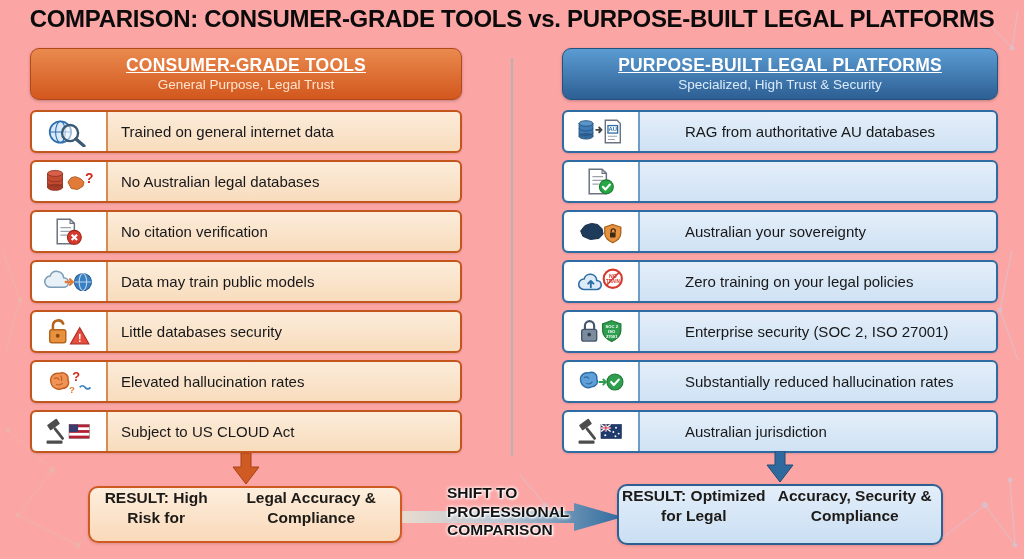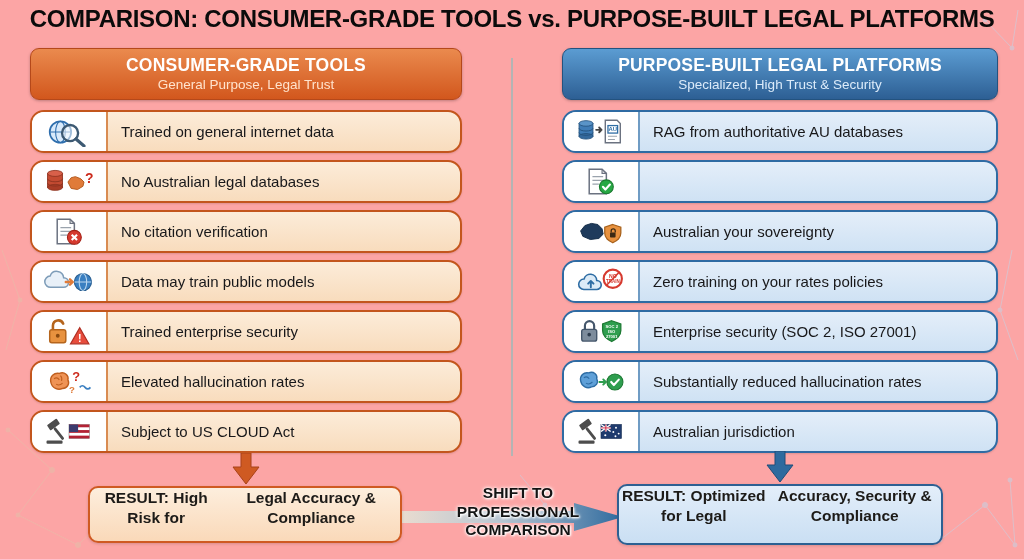--- a/index.html
+++ b/index.html
@@ -11,30 +11,30 @@
            font-size:24px; font-weight:800; letter-spacing:-0.3px; color:#0b0b0b; z-index:2; }
 
   .column { position:absolute; top:48px; z-index:2; }
   .col-left { left:30px; width:432px; }
   .col-right { left:562px; width:436px; }
 
   .col-header { border-radius:9px; padding:6px 4px 7px; text-align:center; color:#fff;
                 box-shadow:0 1px 3px rgba(0,0,0,0.25); }
   .col-left .col-header { background:linear-gradient(180deg,#ea8a4e,#d2571d); border:1px solid #b5481a; }
   .col-right .col-header { background:linear-gradient(180deg,#5b9cd2,#2d5f94); border:1px solid #23527f;text-align:center; }
-  .col-header .h1 { font-size:17.5px; font-weight:800; letter-spacing:0.2px; }
+  .col-header .h1 { font-size:17.5px; font-weight:800; letter-spacing:0.2px;text-decoration:underline; }
   .col-header .h2 { font-size:13.5px; margin-top:1px; font-weight:500; }
   .col-left .h2 { color:#ffe3cd; }
   .col-right .h2 { color:#dcebfa; }
 
   .rows { margin-top:10px; display:flex; flex-direction:column; gap:7px; }
-  .row { display:flex; align-items:stretch; height:43px; border-radius:14px; overflow:hidden;
+  .row { display:flex; align-items:stretch; height:43px; border-radius:6px; overflow:hidden;
          box-shadow:0 1px 2px rgba(0,0,0,0.12); }
   .col-left .row { border:2px solid #c3561d; background:linear-gradient(180deg,#fcecd9,#f8dcbd); }
-  .col-right .row { border:2px solid #2f6ba3; background:linear-gradient(180deg,#e4eef9,#cfe2f4); }
+  .col-right .row { border:2px solid #2f6ba3; background:linear-gradient(180deg,#e4eef9,#cfe2f4);gap:32px; }
   .icon-cell { flex:0 0 76px; background:#ffffff; display:flex; align-items:center; justify-content:center; }
   .col-left .icon-cell { border-right:2px solid #d98c52; border-radius:6px 0 0 6px; }
   .col-right .icon-cell { border-right:2px solid #6f9cc4; border-radius:6px 0 0 6px; }
   .row-label { display:flex; align-items:center; padding-left:13px; font-size:15px;
                font-weight:500; color:#18181a; }
 
   .divider { position:absolute; left:511px; top:58px; width:2px; height:398px; background:#b4b4b4; z-index:1; }
 
   .arrow-down { position:absolute; z-index:2; }
   .arrow-left { left:231px; top:453px; }
@@ -43,21 +43,21 @@
   .result-box { position:absolute; z-index:2; text-align:center; border-radius:10px;
                 display:flex; flex-direction:row; justify-content:center;
                 font-weight:700; font-size:15.5px; line-height:1.3; color:#1d1b18;
                 box-shadow:0 1px 3px rgba(0,0,0,0.15); }
   .result-left { left:88px; top:486px; width:314px; height:57px;
                  background:linear-gradient(180deg,#fdeedd,#fad9b9); border:2px solid #cf5a22; }
   .result-right { left:617px; top:484px; width:326px; height:61px;
                   background:linear-gradient(180deg,#e3eefa,#cadff3); border:2px solid #2d6092; }
 
   .shift-arrow { position:absolute; left:396px; top:502px; z-index:1; }
-  .shift-text { position:absolute; left:423px; top:484px; width:190px; text-align:center; z-index:2;
+  .shift-text { position:absolute; left:447px; top:484px; width:190px; z-index:2;
                 font-weight:800; font-size:15.5px; line-height:1.2; color:#131313;
                 text-shadow:0 0 3px #fff, 0 0 4px #fff, 1px 1px 2px #fff; }
 </style>
 </head>
 <body>
 
 <div class="canvas">
 
   <svg class="decor" width="1024" height="559">
     <g stroke="#dfc5ab" fill="#dfc5ab" opacity="0.45">
@@ -155,21 +155,21 @@
       <div class="row">
         <span class="icon-cell">
           <svg viewBox="0 0 46 28" width="52" height="30">
             <path d="M8 12 v-4 a5 5 0 0 1 9.6 -1.8" fill="none" stroke="#b5651d" stroke-width="2.4" stroke-linecap="round"></path>
             <rect x="5" y="12" width="15" height="12" rx="2" fill="#e8923f" stroke="#b5651d" stroke-width="1.4"></rect>
             <circle cx="12.5" cy="17.5" r="1.8" fill="#8a4a10"></circle>
             <polygon points="33,10 41.5,25 24.5,25" fill="#e74c3c" stroke="#b03024" stroke-width="1.2"></polygon>
             <text x="33" y="23" text-anchor="middle" font-size="10" font-weight="bold" fill="#fff" font-family="Liberation Sans, sans-serif">!</text>
           </svg>
         </span>
-        <span class="row-label">Trained enterprise security</span>
+        <span class="row-label">Little databases security</span>
       </div>
 
       <div class="row">
         <span class="icon-cell">
           <svg viewBox="0 0 46 28" width="52" height="30">
             <path d="M6 14 c-1 -5 3 -9 8 -8 c5 -2 9 2 8 6 c2 4 -1 8 -5 8 c-4 2 -10 0 -11 -6 z" fill="#ef9355" stroke="#c05f1f" stroke-width="1.3"></path>
             <path d="M9 11 q3 -2 5 1 M11 16 q3 2 6 -1 M15 8 q2 2 1 5" fill="none" stroke="#c05f1f" stroke-width="1"></path>
             <text x="26" y="13" font-size="12" font-weight="bold" fill="#cc2b1d" font-family="Liberation Sans, sans-serif">?</text>
             <text x="23" y="24" font-size="9" font-weight="bold" fill="#e07b39" font-family="Liberation Sans, sans-serif">?</text>
             <path d="M33 19 q2.5 -3 5 0 q2.5 3 5 0" fill="none" stroke="#3a7fc1" stroke-width="1.6"></path>
@@ -252,21 +252,21 @@
         <span class="icon-cell">
           <svg viewBox="0 0 46 28" width="52" height="30">
             <path d="M7 21 h12 a4.2 4.2 0 0 0 0 -8.4 a6 6 0 0 0 -11.8 -1.4 A4.8 4.8 0 0 0 7 21 z" fill="#dcebf7" stroke="#2e6da4" stroke-width="1.5"></path>
             <path d="M13.5 19 v-6 m0 0 l-2.5 2.5 m2.5 -2.5 l2.5 2.5" stroke="#2e6da4" stroke-width="1.8" fill="none" stroke-linecap="round"></path>
             <circle cx="34" cy="11" r="8.5" fill="#fff" stroke="#d63a2f" stroke-width="2"></circle>
             <text x="34" y="10" text-anchor="middle" font-size="4.8" font-weight="bold" fill="#d63a2f" font-family="Liberation Sans, sans-serif">NO</text>
             <text x="34" y="15" text-anchor="middle" font-size="4.2" font-weight="bold" fill="#d63a2f" font-family="Liberation Sans, sans-serif">TRAIN</text>
             <line x1="28.2" y1="17" x2="39.8" y2="5" stroke="#d63a2f" stroke-width="1.4"></line>
           </svg>
         </span>
-        <span class="row-label">Zero training on your rates policies</span>
+        <span class="row-label">Zero training on your legal policies</span>
       </div>
 
       <div class="row">
         <span class="icon-cell">
           <svg viewBox="0 0 46 28" width="52" height="30">
             <path d="M8 11.5 v-3.4 a4.3 4.3 0 0 1 8.6 0 v3.4" fill="none" stroke="#44566b" stroke-width="2"></path>
             <rect x="5" y="11.5" width="14" height="11" rx="2" fill="#7d8c9c" stroke="#44566b" stroke-width="1.3"></rect>
             <circle cx="12" cy="16.5" r="1.7" fill="#2d3c4e"></circle>
             <path d="M33 3.5 l8.5 3 v6 c0 5.4 -3.8 7.8 -8.5 10.4 c-4.7 -2.6 -8.5 -5 -8.5 -10.4 v-6 z" fill="#2f9e4f" stroke="#1d7a33" stroke-width="1.2"></path>
             <text x="33" y="10.5" text-anchor="middle" font-size="3.9" font-weight="bold" fill="#fff" font-family="Liberation Sans, sans-serif">SOC 2</text>

